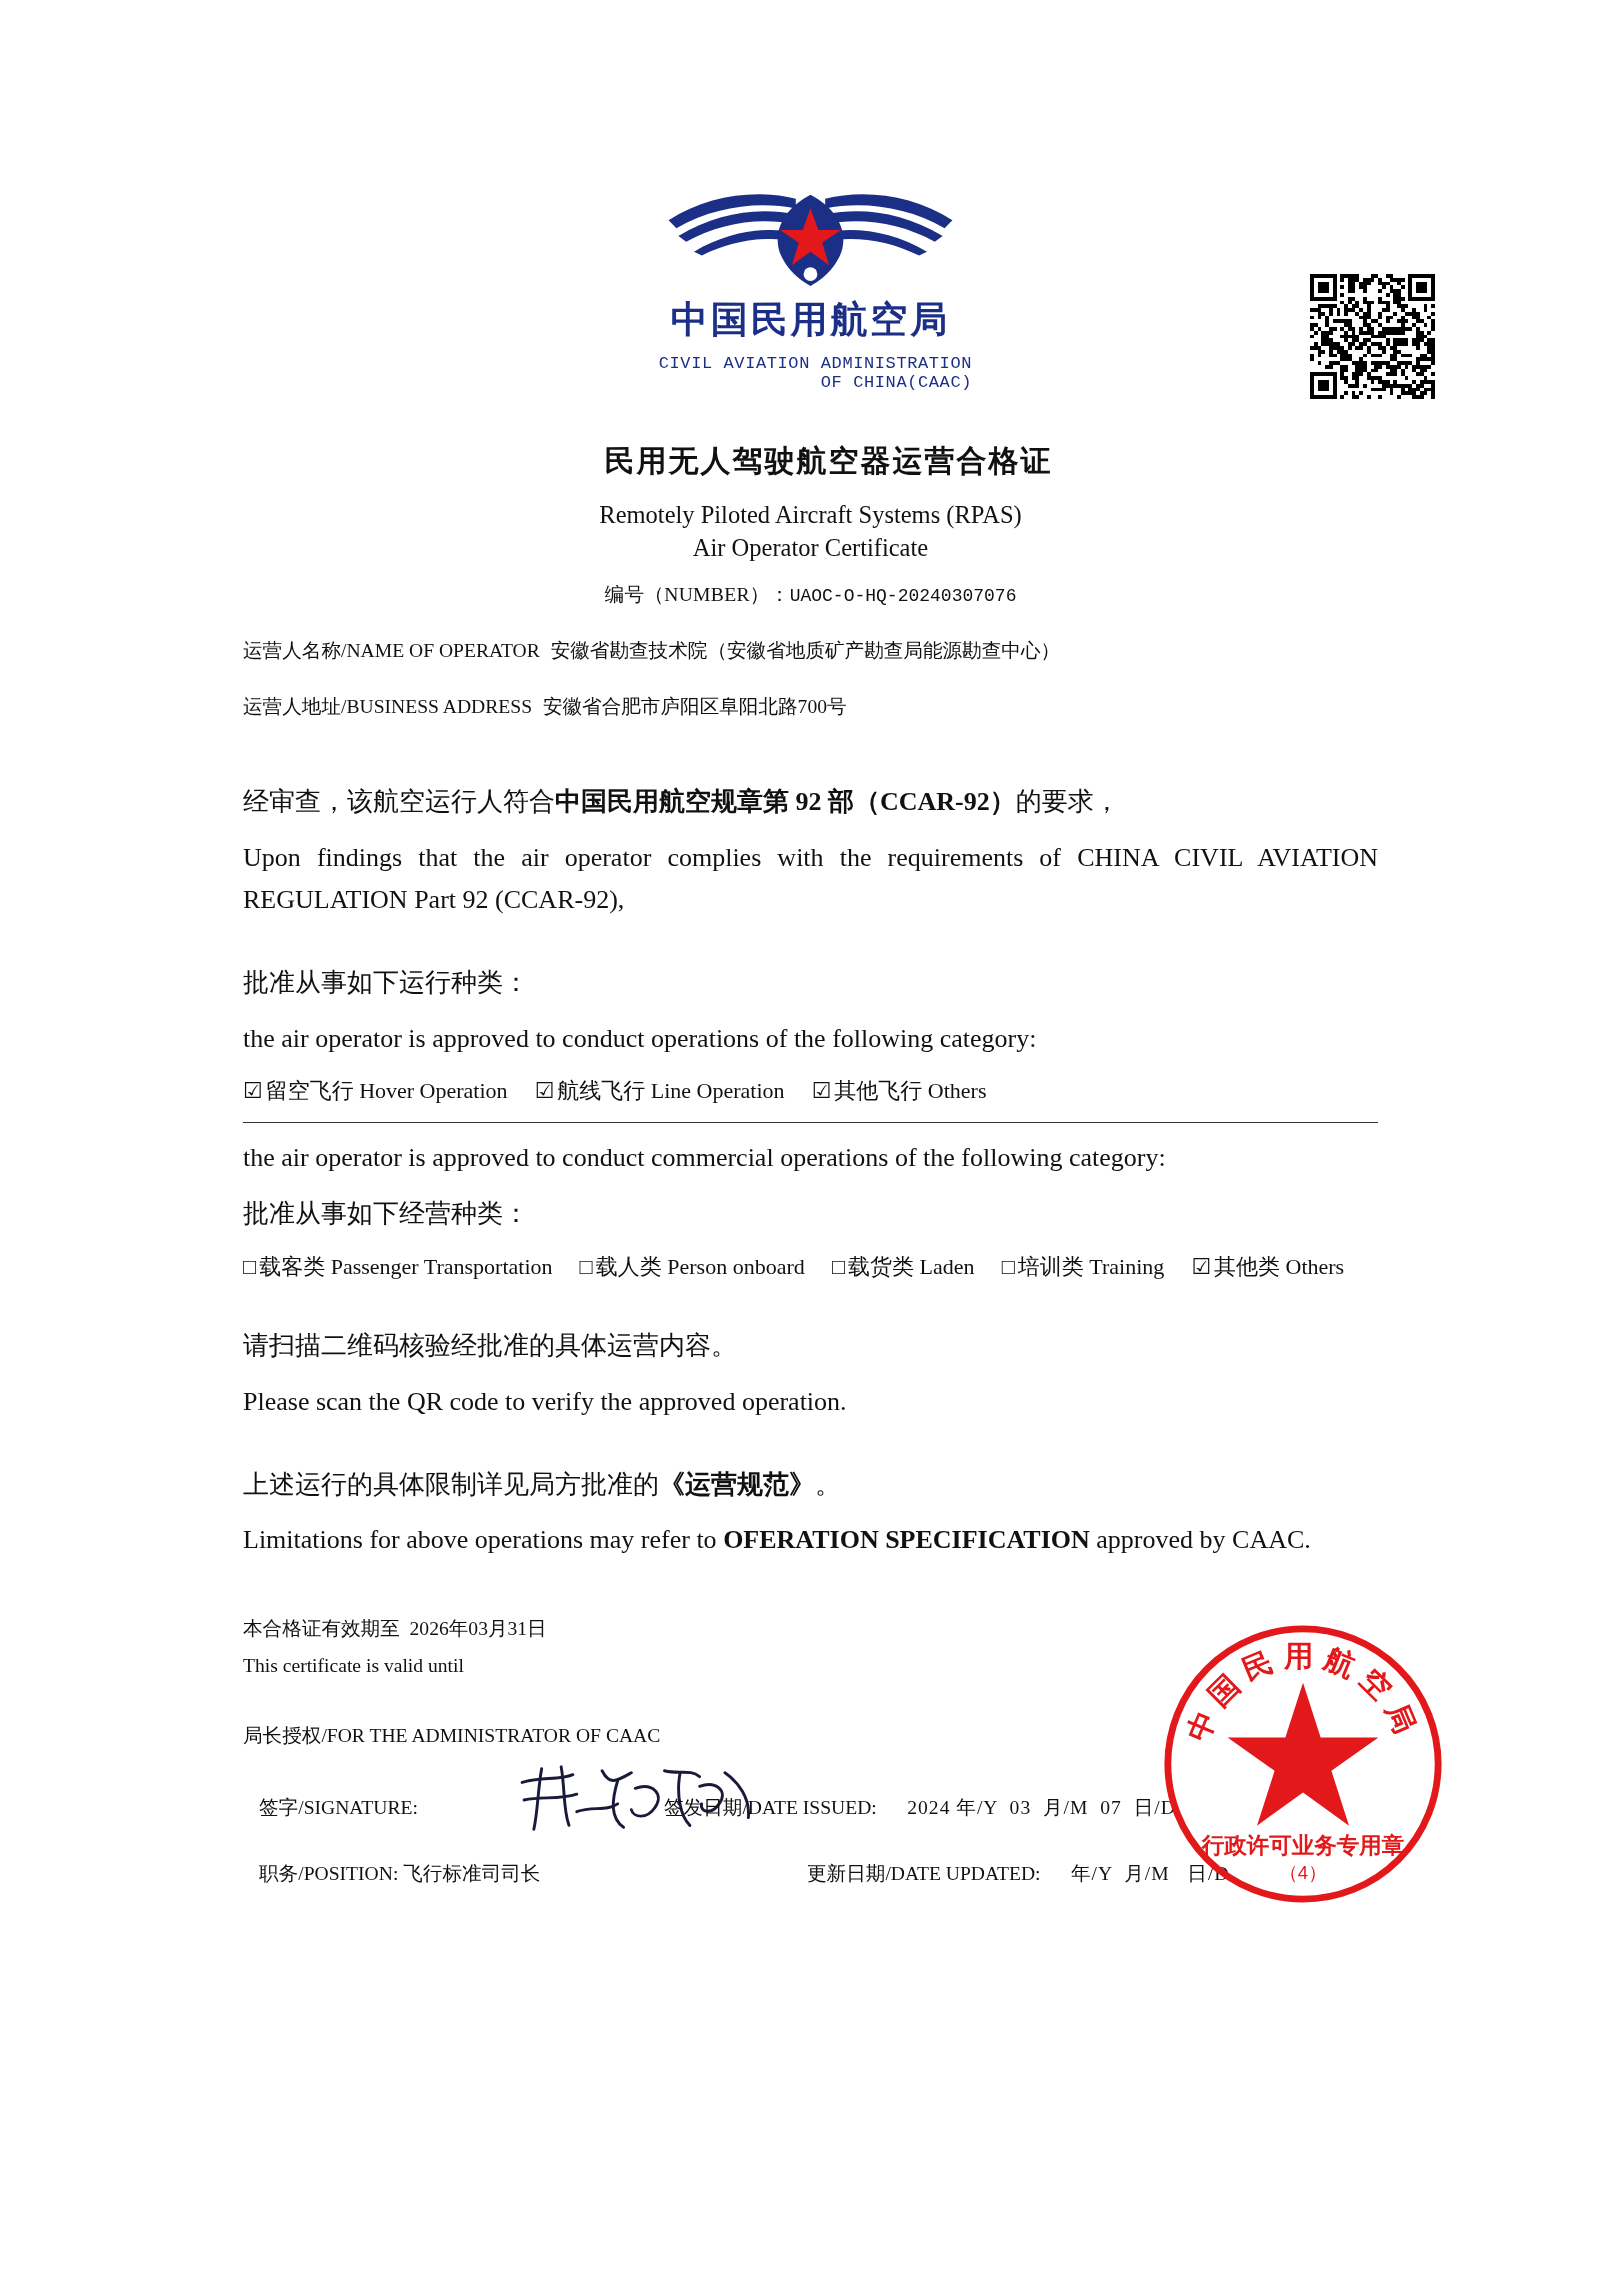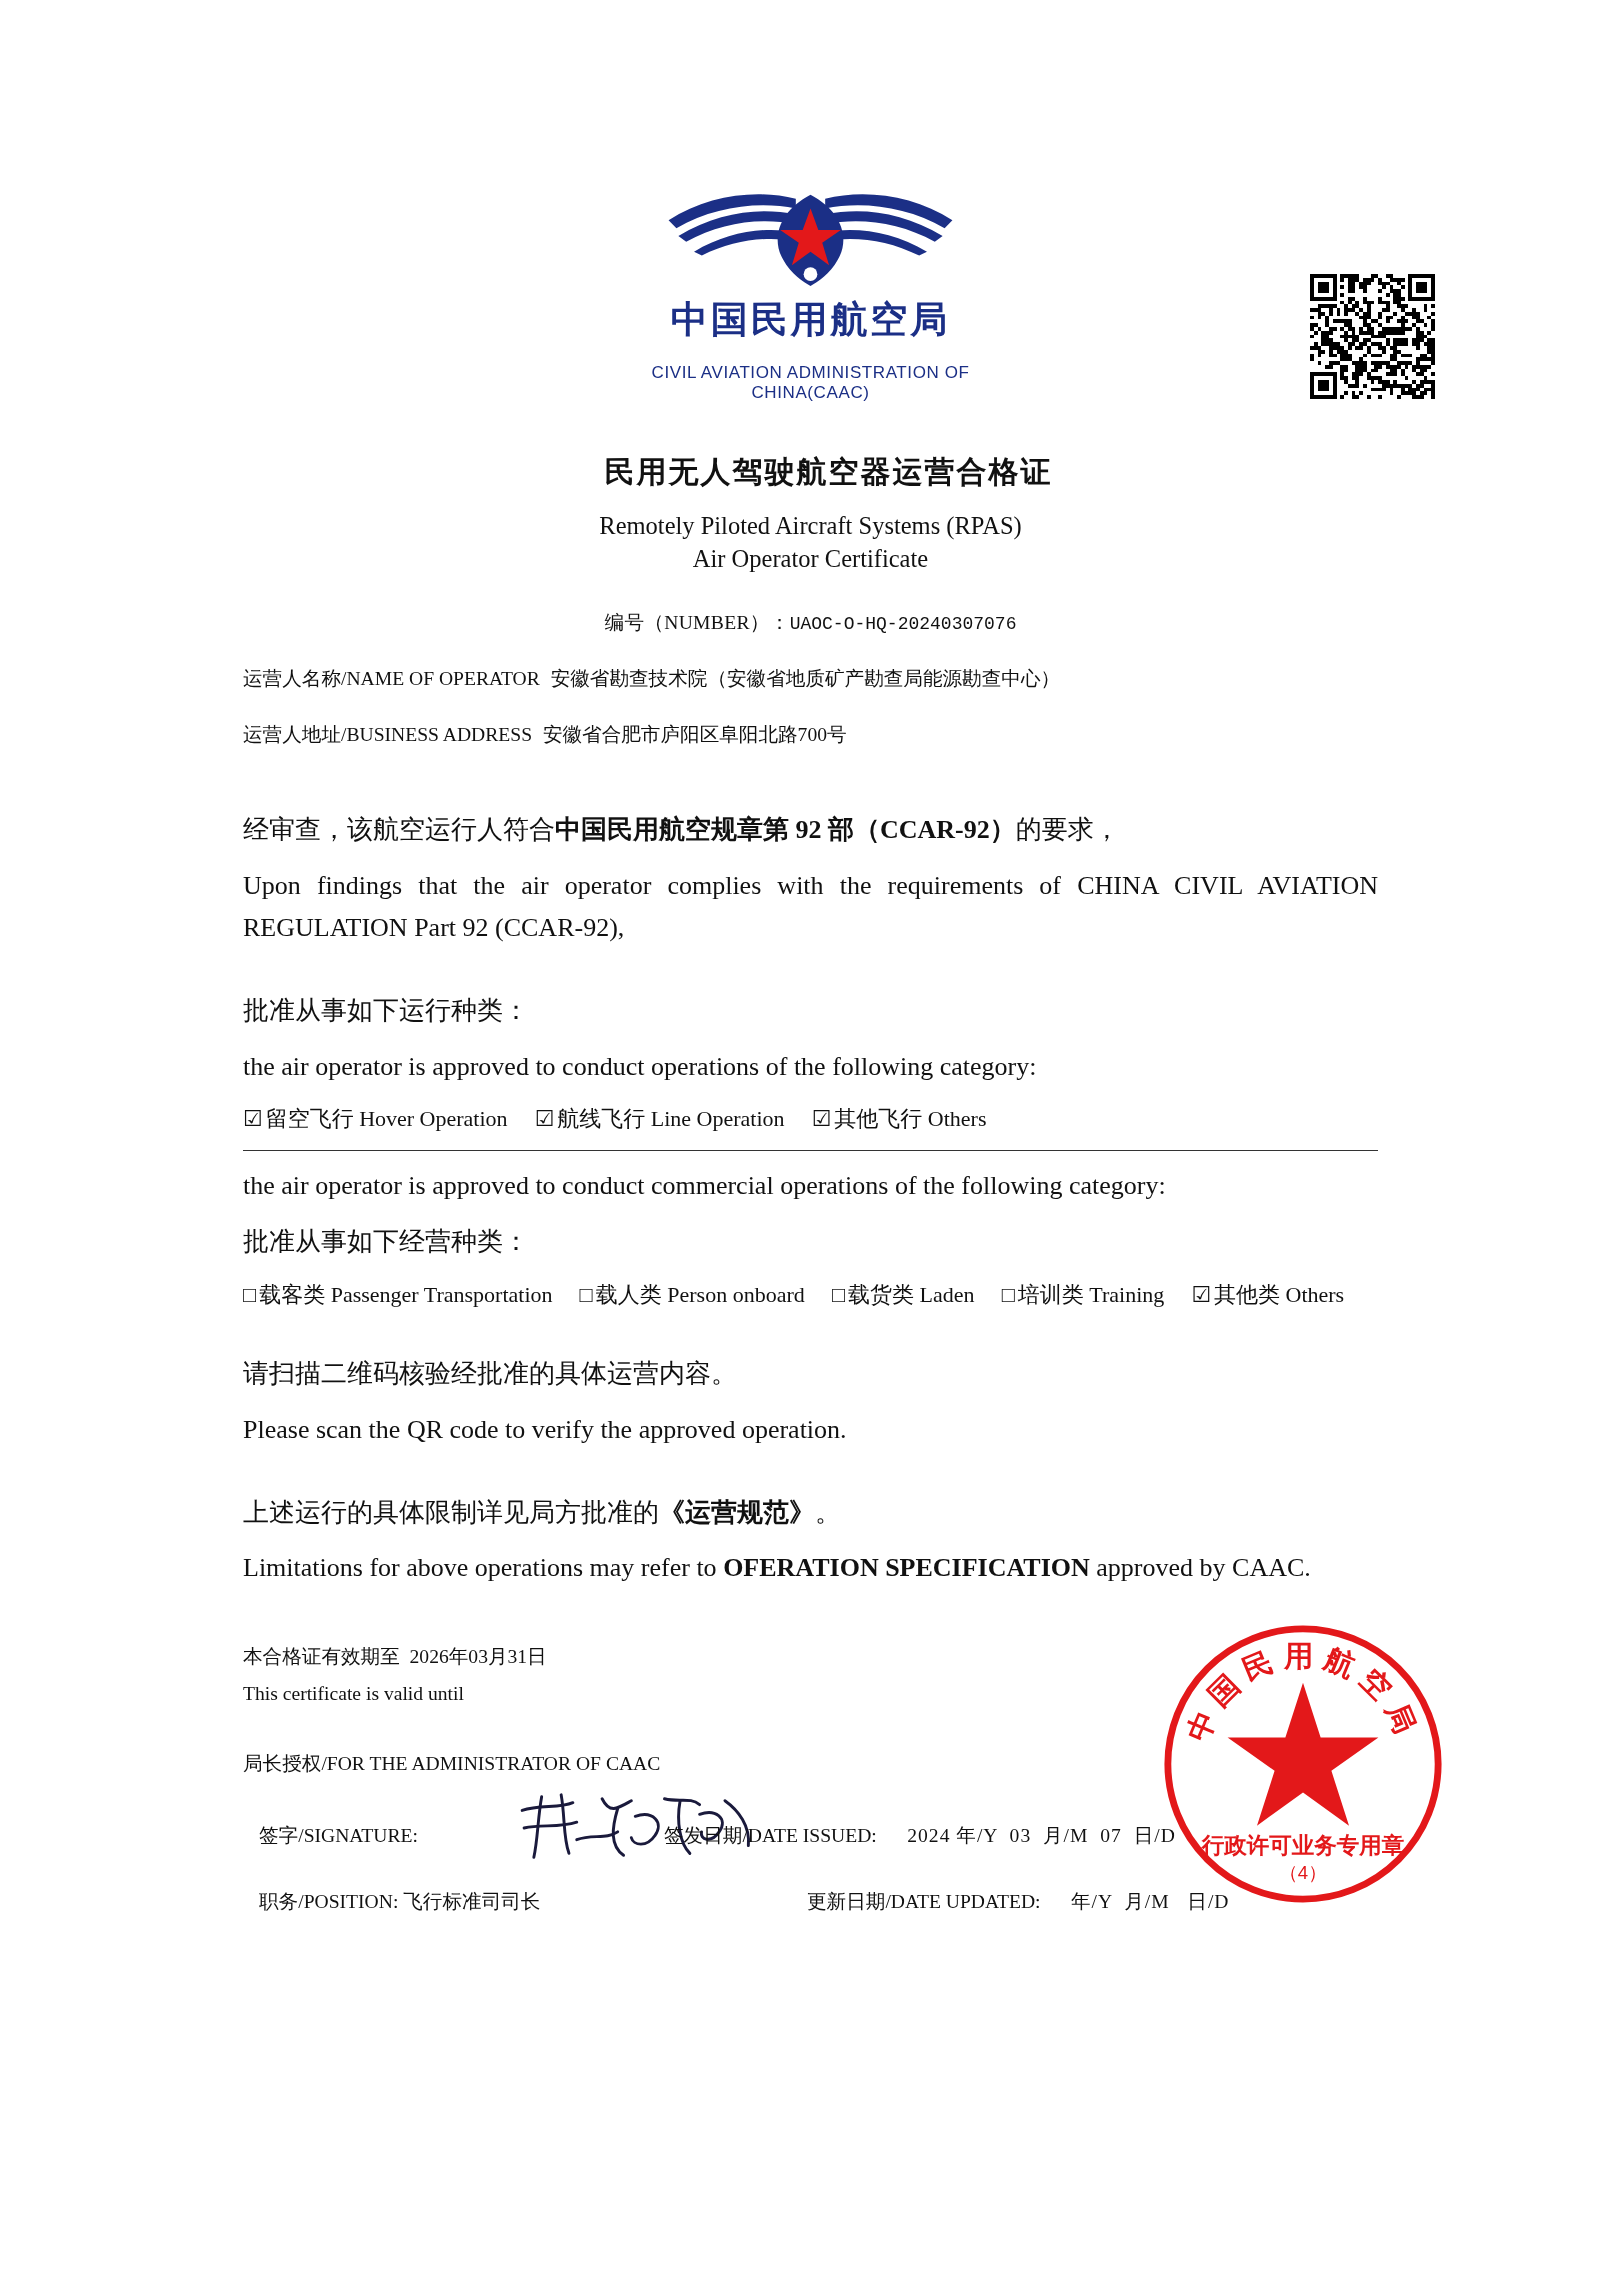--- a/index.html
+++ b/index.html
@@ -37,25 +37,26 @@
   .logo-svg { display: block; margin: 0 auto; }
   .org-cn {
     font-family: "Liberation Sans", sans-serif;
     font-size: 37px;
     font-weight: 700;
     letter-spacing: 2.9px;
     color: #1b2f86;
     margin-top: 5.9px;
   }
   .org-en {
-    font-family: Liberation Sans, sans-serif;
+    font-family: Liberation Mono, monospace;
     font-size: 17px;
     letter-spacing: 0.6px;
     color: #1b2f86;
-    margin-top: 18px;
+    margin-top: 9px;
+    text-align: right;
   }
 
   
   .qr {
     position: absolute;
     top: 274px;
     right: 186px;
     width: 125px;
     height: 125px;
   }
@@ -78,21 +79,21 @@
   .title-en {
     text-align: center;
     font-size: 24.5px;
     line-height: 1.36;
     margin-top: 15.7px;
     color: #111;
   }
   .number-line {
     text-align: center;
     font-size: 19.6px;
-    margin-top: 34px;
+    margin-top: 17px;
     letter-spacing: 0.3px;
   }
   .number-line .num {
     font-family: "Liberation Mono", monospace;
     font-size: 18px;
     letter-spacing: 0px;
   }
 
   
   .body {

